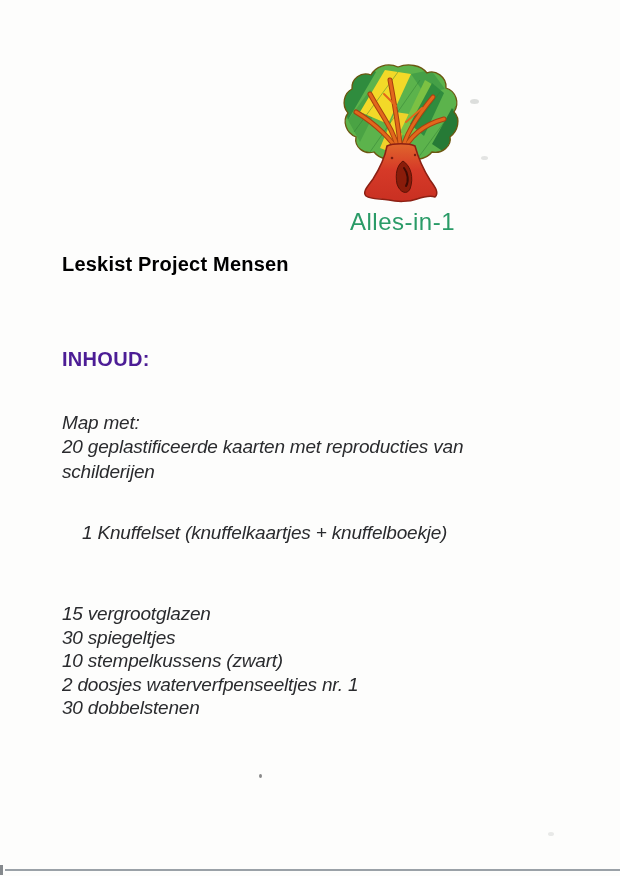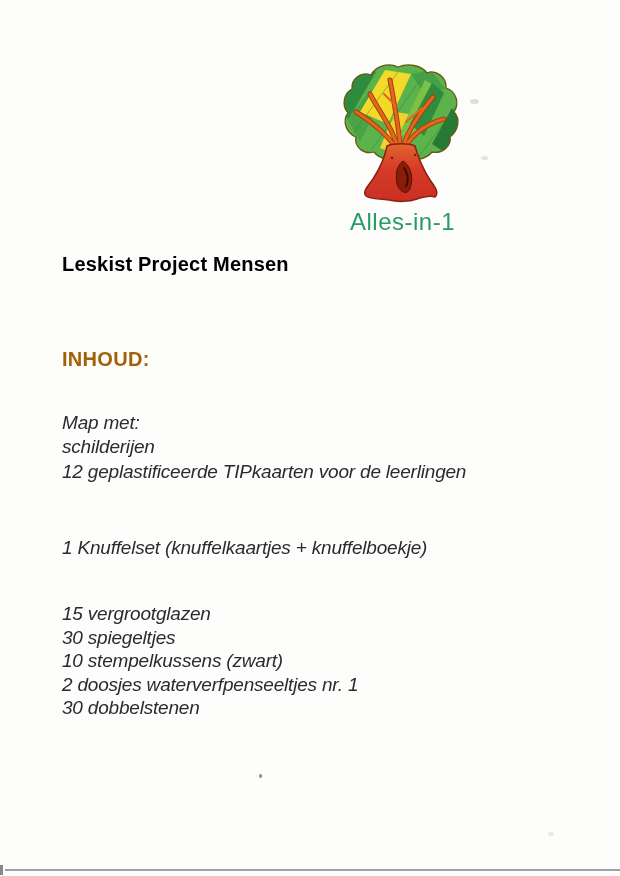--- a/index.html
+++ b/index.html
@@ -18,26 +18,26 @@
     color:#2a9b67;letter-spacing:0.5px;white-space:nowrap;
   }
   .doc-title{
     position:absolute;left:62px;top:252px;
     font-size:20px;font-weight:bold;line-height:24px;
     letter-spacing:0.2px;color:#000000;white-space:nowrap;
   }
   .doc-heading{
     position:absolute;left:62px;top:347px;
     font-size:20px;font-weight:bold;line-height:24px;
-    letter-spacing:0.3px;color:#a16207;white-space:nowrap;
+    letter-spacing:0.3px;color:#4c1d95;white-space:nowrap;
   }
   .group{position:absolute;left:62px;font-size:19px;color:#2a2b2e;letter-spacing:-0.2px;}
   .group .line{white-space:nowrap;font-style:italic;}
   .group-1{top:411px;}  .group-1 .line{line-height:24.4px;}
-  .group-2{top:536px;}  .group-2 .line{line-height:24px;}
+  .group-2{top:521px;margin-left:20px;}  .group-2 .line{line-height:24px;}
   .group-3{top:602px;}  .group-3 .line{line-height:23.5px;}
   .scan-edge{
     position:absolute;left:5px;top:869px;width:615px;height:2px;
     background:#9aa1a7;
   }
   .scan-edge-tick{
     position:absolute;left:0;top:865px;width:3px;height:10px;
     background:#85898d;
   }
   .speck{position:absolute;border-radius:50%;}
@@ -116,22 +116,22 @@
     </svg>
     <div class="logo-label">Alles-in-1</div>
   </div>
 
   <div class="doc-title">Leskist Project Mensen</div>
 
   <div class="doc-heading">INHOUD:</div>
 
   <div class="group group-1">
     <div class="line">Map met:</div>
+    <div class="line">20 geplastificeerde kaarten met reproducties van</div>
     <div class="line">schilderijen</div>
-    <div class="line">12 geplastificeerde TIPkaarten voor de leerlingen</div>
   </div>
 
   <div class="group group-2">
     <div class="line">1 Knuffelset (knuffelkaartjes + knuffelboekje)</div>
   </div>
 
   <div class="group group-3">
     <div class="line">15 vergrootglazen</div>
     <div class="line">30 spiegeltjes</div>
     <div class="line">10 stempelkussens (zwart)</div>

